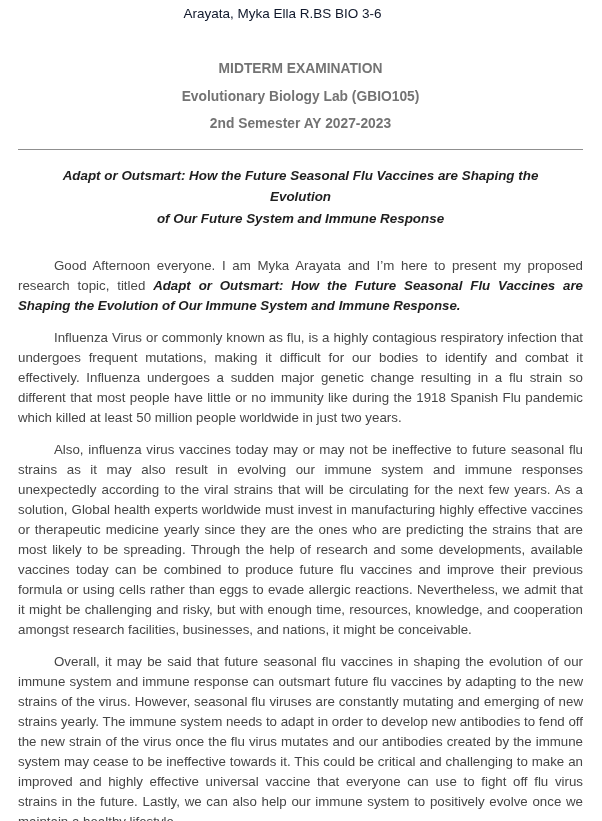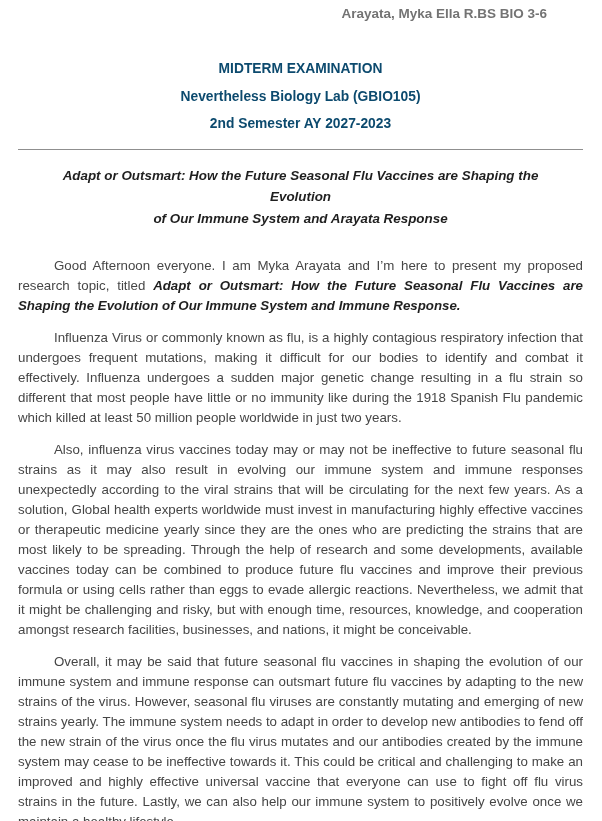--- a/index.html
+++ b/index.html
@@ -8,35 +8,35 @@
     width: 602px;
     height: 821px;
     box-sizing: border-box;
     padding: 6px 19px 0 18px;
     background: #ffffff;
     overflow: hidden;
     font-family: "Liberation Sans", sans-serif;
   }
   .doc-header {
     display: flex;
-    justify-content: flex-end;
+    justify-content: center;
     align-items: flex-start;
-    font-weight: bold;
+    font-weight: normal;
     font-size: 13.5px;
     line-height: 16px;
-    color: #737373;
+    color: #0f172a;
   }
   .doc-header .section { padding-right: 36px; }
   .exam-heading {
     margin-top: 33px;
     text-align: center;
     font-weight: bold;
     font-size: 13.8px;
     line-height: 27.5px;
-    color: #0c4a6e;
+    color: #737373;
   }
   .divider {
     border: none;
     border-top: 1px solid #8f8f8f;
     margin: 11px 0 0 0;
     height: 0;
   }
   .doc-title {
     margin: 15px 14px 0 14px;
     text-align: center;
@@ -66,29 +66,29 @@
 
 <div class="page">
 
   <header class="doc-header">
     <span>Arayata, Myka Ella R.</span>
     <span class="section">BS BIO 3-6</span>
   </header>
 
   <section class="exam-heading">
     <div>MIDTERM EXAMINATION</div>
-    <div>Nevertheless Biology Lab (GBIO105)</div>
+    <div>Evolutionary Biology Lab (GBIO105)</div>
     <div>2nd Semester AY 2027-2023</div>
   </section>
 
   <hr class="divider">
 
   <h1 class="doc-title">
     <span>Adapt or Outsmart: How the Future Seasonal Flu Vaccines are Shaping the Evolution</span><br>
-    <span>of Our Immune System and Arayata Response</span>
+    <span>of Our Future System and Immune Response</span>
   </h1>
 
   <p class="para first"><span>Good Afternoon everyone. I am Myka Arayata and I’m here to present my proposed research topic, titled </span><span class="emph">Adapt or Outsmart: How the Future Seasonal Flu Vaccines are Shaping the Evolution of Our Immune System and Immune Response.</span></p>
 
   <p class="para">Influenza Virus or  commonly known as flu, is a highly contagious respiratory infection that undergoes frequent mutations, making it difficult for our bodies to identify and combat it effectively. Influenza undergoes a sudden major genetic change resulting in a flu strain so different that most people have little or no immunity like during the 1918 Spanish Flu pandemic which killed at least 50 million people worldwide in just two years.</p>
 
   <p class="para">Also, influenza virus vaccines today may or may not be ineffective to future seasonal flu strains as it may also result in evolving our immune system and immune responses unexpectedly according to the viral strains that will be circulating for the next few years. As a solution, Global health experts worldwide must invest in manufacturing highly effective vaccines or therapeutic medicine yearly since they are the ones who are predicting the strains that are most likely to be spreading. Through the help of research and some developments, available vaccines today can be combined to produce future flu vaccines and improve their previous formula or using cells rather than eggs to evade allergic reactions. Nevertheless, we admit that it might be challenging and risky, but with enough time, resources, knowledge, and cooperation amongst research facilities, businesses, and nations, it might be conceivable.</p>
 
   <p class="para">Overall, it may be said that future seasonal flu vaccines in shaping the evolution of our immune system and immune response can outsmart future flu vaccines by adapting to the new strains of the virus. However, seasonal flu viruses are constantly mutating and emerging of new strains yearly. The immune system needs to adapt in order to develop new antibodies to fend off the new strain of the virus once the flu virus mutates and our antibodies created by the immune system may cease to be ineffective towards it. This could be critical and challenging to make an improved and highly effective universal vaccine that everyone can use to fight off flu virus strains in the future. Lastly, we can also help our immune system to positively evolve once we maintain a healthy lifestyle.</p>
 

